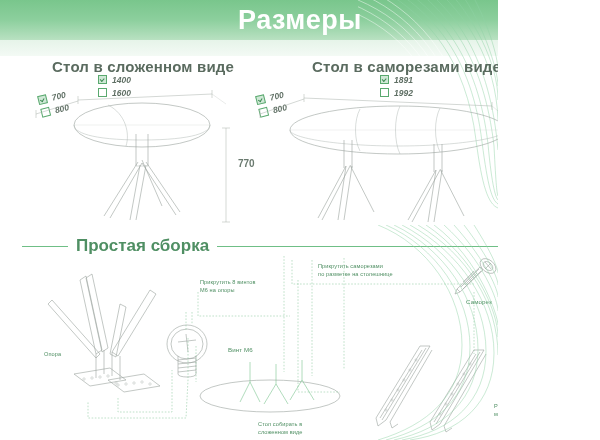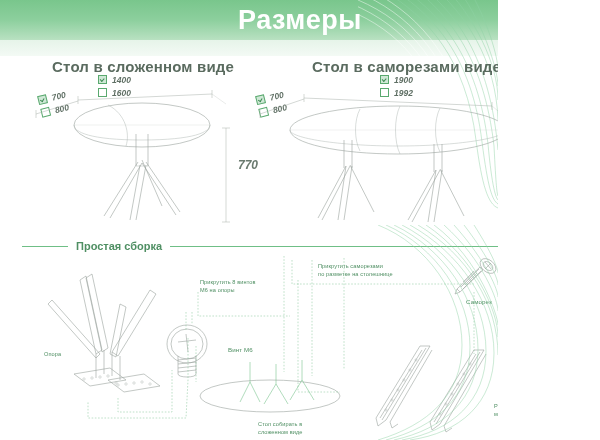--- a/index.html
+++ b/index.html
@@ -39,21 +39,21 @@
   .sub-title.left{left:52px;top:58px;}
   .sub-title.right{left:312px;top:58px;}
 
   .section-head{
     position:absolute;left:22px;top:236px;width:556px;height:20px;
     display:flex;align-items:center;gap:8px;
   }
   .section-head .rule{flex:0 0 46px;height:1px;background:#6fbf86;}
   .section-head .rule.long{flex:1 1 auto;}
   .section-head .label{
-    color:#4f8f63;font-size:11px;font-weight:bold;white-space:nowrap;
+    color:#4f8f63;font-size:17px;font-weight:bold;white-space:nowrap;
   }
 
   
   .optgroup{position:absolute;}
   .optrow{display:flex;align-items:center;gap:5px;height:11px;margin-bottom:2px;}
   .cb{
     width:7px;height:7px;border:1px solid #5aa96f;background:#fff;
     display:inline-block;position:relative;flex:0 0 auto;
   }
   .cb.checked{background:#cfe8d6;}
@@ -63,21 +63,21 @@
     transform:rotate(-45deg);
   }
   .optval{
     color:#5f6f64;font-size:8.5px;font-style:italic;font-weight:bold;white-space:nowrap;
   }
 
   
   .optgroup.tilt{transform:rotate(-14deg);transform-origin:left center;}
 
   .dimtext{
-    position:absolute;color:#6a7a6f;font-size:12px;font-style:italic;font-weight:bold;
+    position:absolute;color:#6a7a6f;font-size:10px;font-weight:bold;
     white-space:nowrap;
   }
 
   
   .callout{
     position:absolute;color:#4f8f63;font-size:5.6px;line-height:1.45;
     white-space:nowrap;letter-spacing:.1px;
   }
   .callout.big{font-size:6.2px;}
 
@@ -176,21 +176,21 @@
     <path class="dim" d="M192 152 L 200 152"></path>
     <path class="dim" d="M182 24 L 196 34" opacity=".5"></path>
   </svg>
   <div class="dimtext" style="left:238px;top:158px;">770</div>
 
   <div class="sub-title right">Стол в саморезами виде</div>
 
   <div class="optgroup" style="left:380px;top:74px;">
     <div class="optrow">
       <span class="cb checked"></span>
-      <span class="optval">1900</span>
+      <span class="optval">1891</span>
     </div>
     <div class="optrow">
       <span class="cb"></span>
       <span class="optval">1992</span>
     </div>
   </div>
 
   <div class="optgroup tilt" style="left:258px;top:95px;">
     <div class="optrow">
       <span class="cb checked"></span>

